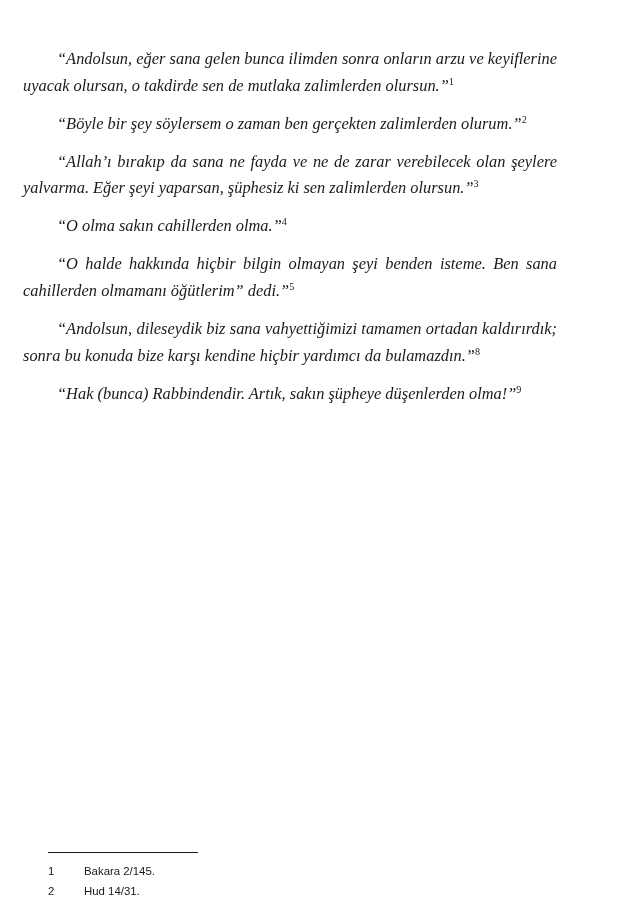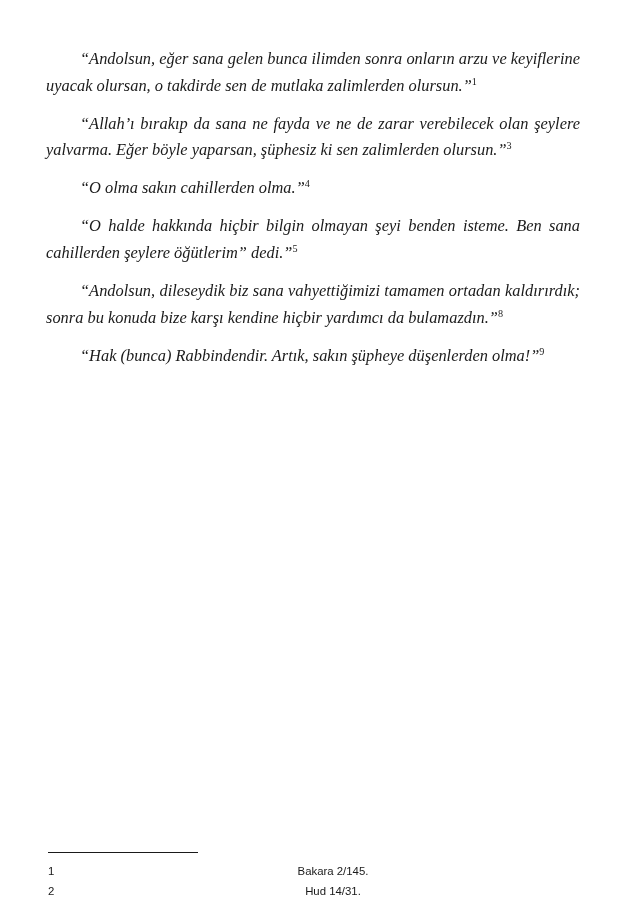--- a/index.html
+++ b/index.html
@@ -15,21 +15,21 @@
     color: #1a1a1a;
     overflow: hidden;
   }
   .page {
     position: absolute;
     left: 0;
     top: 0;
     width: 630px;
     height: 900px;
     box-sizing: border-box;
-    padding: 46px 48px 0 46px;
+    padding: 46px 48px 0 23px;
   }
   .body-block {
     width: 534px;
   }
   p.para {
     font-style: italic;
     font-size: 16.4px;
     line-height: 1.62;
     text-align: justify;
     text-justify: inter-word;
@@ -64,37 +64,37 @@
     line-height: 1.72;
     color: #1a1a1a;
     display: flex;
   }
   .fn-num {
     width: 36px;
     flex: 0 0 36px;
   }
   .fn-text {
     flex: 1 1 auto;
-    text-align: center;
   }
 </style>
 </head>
 <body>
 
 <div class="page">
   <div class="body-block">
 
     <p class="para"><span>“Andolsun, eğer sana gelen bunca ilimden sonra onların arzu ve keyiflerine uyacak olursan, o takdirde sen de mutlaka zalimlerden olursun.”</span><sup>1</sup></p>
 
+    <p class="para"><span>“Böyle bir şey söylersem o zaman ben gerçekten zalimlerden olurum.”</span><sup>2</sup></p>
 
-    <p class="para"><span>“Allah’ı bırakıp da sana ne fayda ve ne de zarar verebilecek olan şeylere yalvarma. Eğer böyle yaparsan, şüphesiz ki sen zalimlerden olursun.”</span><sup>3</sup></p>
+    <p class="para"><span>“Allah’ı bırakıp da sana ne fayda ve ne de zarar verebilecek olan şeylere yalvarma. Eğer şeyi yaparsan, şüphesiz ki sen zalimlerden olursun.”</span><sup>3</sup></p>
 
     <p class="para"><span>“O olma sakın cahillerden olma.”</span><sup>4</sup></p>
 
-    <p class="para"><span>“O halde hakkında hiçbir bilgin olmayan şeyi benden isteme. Ben sana cahillerden şeylere öğütlerim” dedi.”</span><sup>5</sup></p>
+    <p class="para"><span>“O halde hakkında hiçbir bilgin olmayan şeyi benden isteme. Ben sana cahillerden olmamanı öğütlerim” dedi.”</span><sup>5</sup></p>
 
 
 
     <p class="para"><span>“Andolsun, dileseydik biz sana vahyettiğimizi tamamen ortadan kaldırırdık; sonra bu konuda bize karşı kendine hiçbir yardımcı da bulamazdın.”</span><sup>8</sup></p>
 
     <p class="para"><span>“Hak (bunca) Rabbindendir. Artık, sakın şüpheye düşenlerden olma!”</span><sup>9</sup></p>
 
   </div>
 </div>
 

